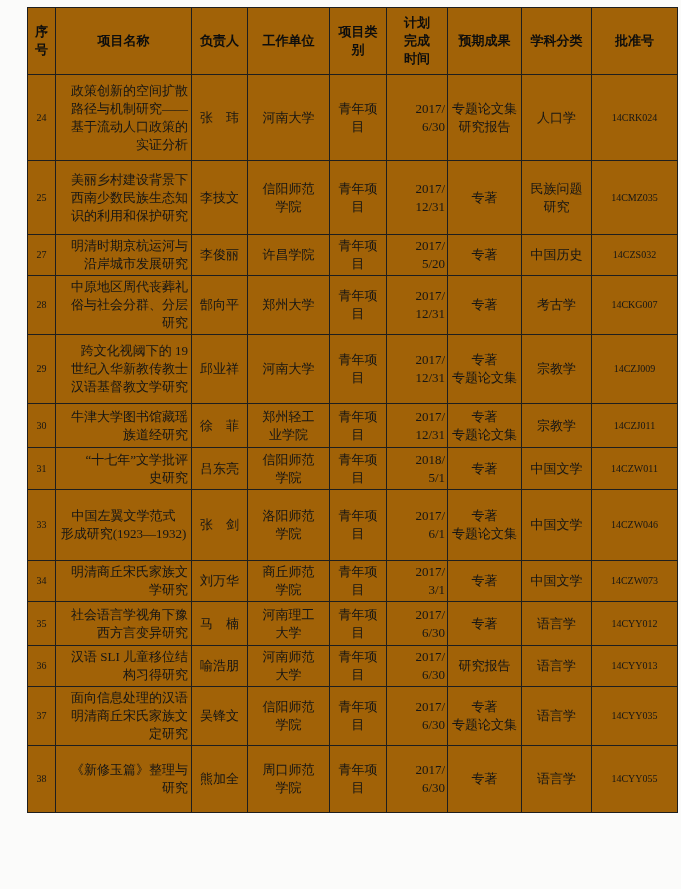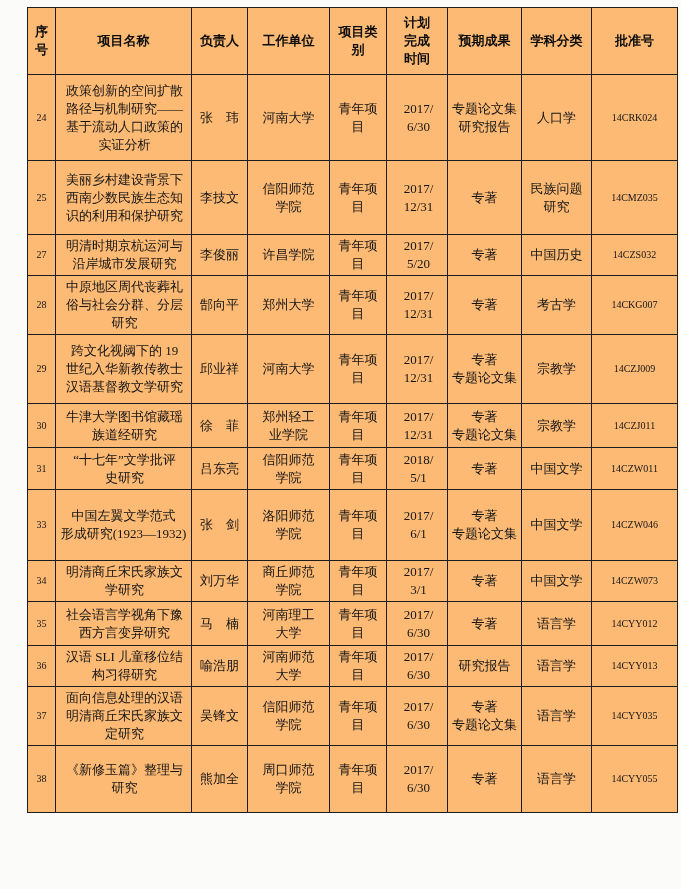--- a/index.html
+++ b/index.html
@@ -7,43 +7,43 @@
     width:681px;height:889px;
     background:#fbfbfa;
     font-family:"Liberation Serif","DejaVu Serif",serif;
     color:#151515;
   }
   .page{padding:7px 0 0 27px;}
   table{
     border-collapse:collapse;
     table-layout:fixed;
     width:650px;
-    background:#fdba74;
+    background:#a16207;
   }
   th,td{
     border:1px solid #1e1e1e;
     vertical-align:middle;
     white-space:pre-line;
     overflow:hidden;
     padding:2px 3px;
     text-align:center;
   }
   th{
     font-family:"Liberation Sans","DejaVu Sans",sans-serif;
     font-weight:700;
     font-size:13px;
     line-height:18px;
     color:#0d0d0d;
   }
   td{
     font-size:13px;
     line-height:18px;
   }
-  td.l{text-align:center;padding:2px 3px 2px 5px;}
-  td.d{text-align:center;padding:2px 2px 2px 5px;}
+  td.l{text-align:right;padding:2px 3px 2px 5px;}
+  td.d{text-align:right;padding:2px 2px 2px 5px;}
   td.num{font-size:10px;}
   
   col.c-no{width:28px;}
   col.c-title{width:136px;}
   col.c-leader{width:56px;}
   col.c-unit{width:82px;}
   col.c-cat{width:57px;}
   col.c-time{width:61px;}
   col.c-out{width:74px;}
   col.c-subj{width:70px;}

